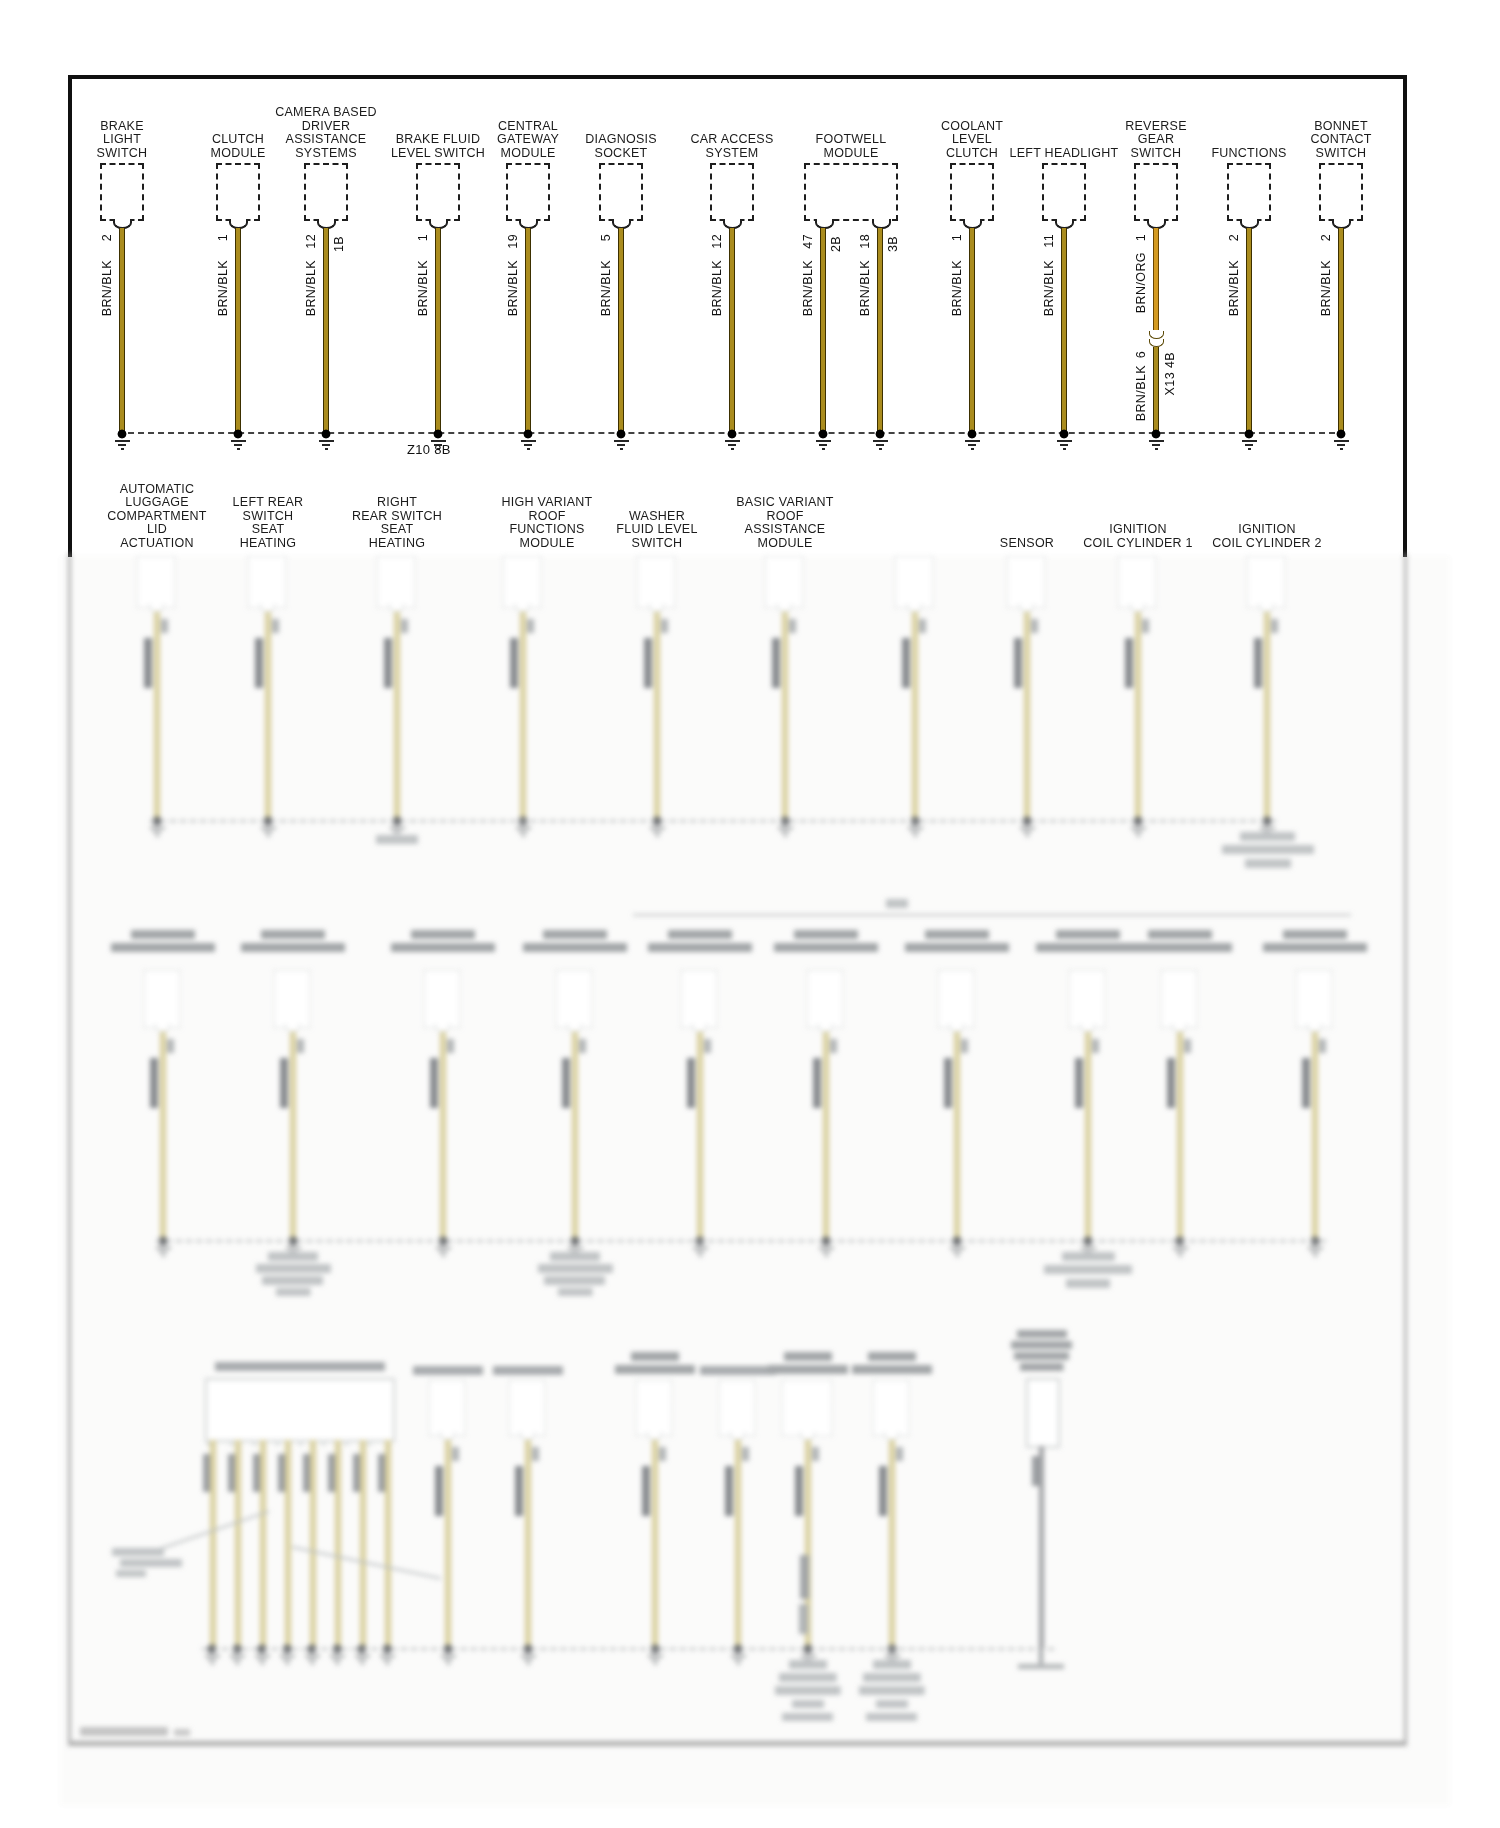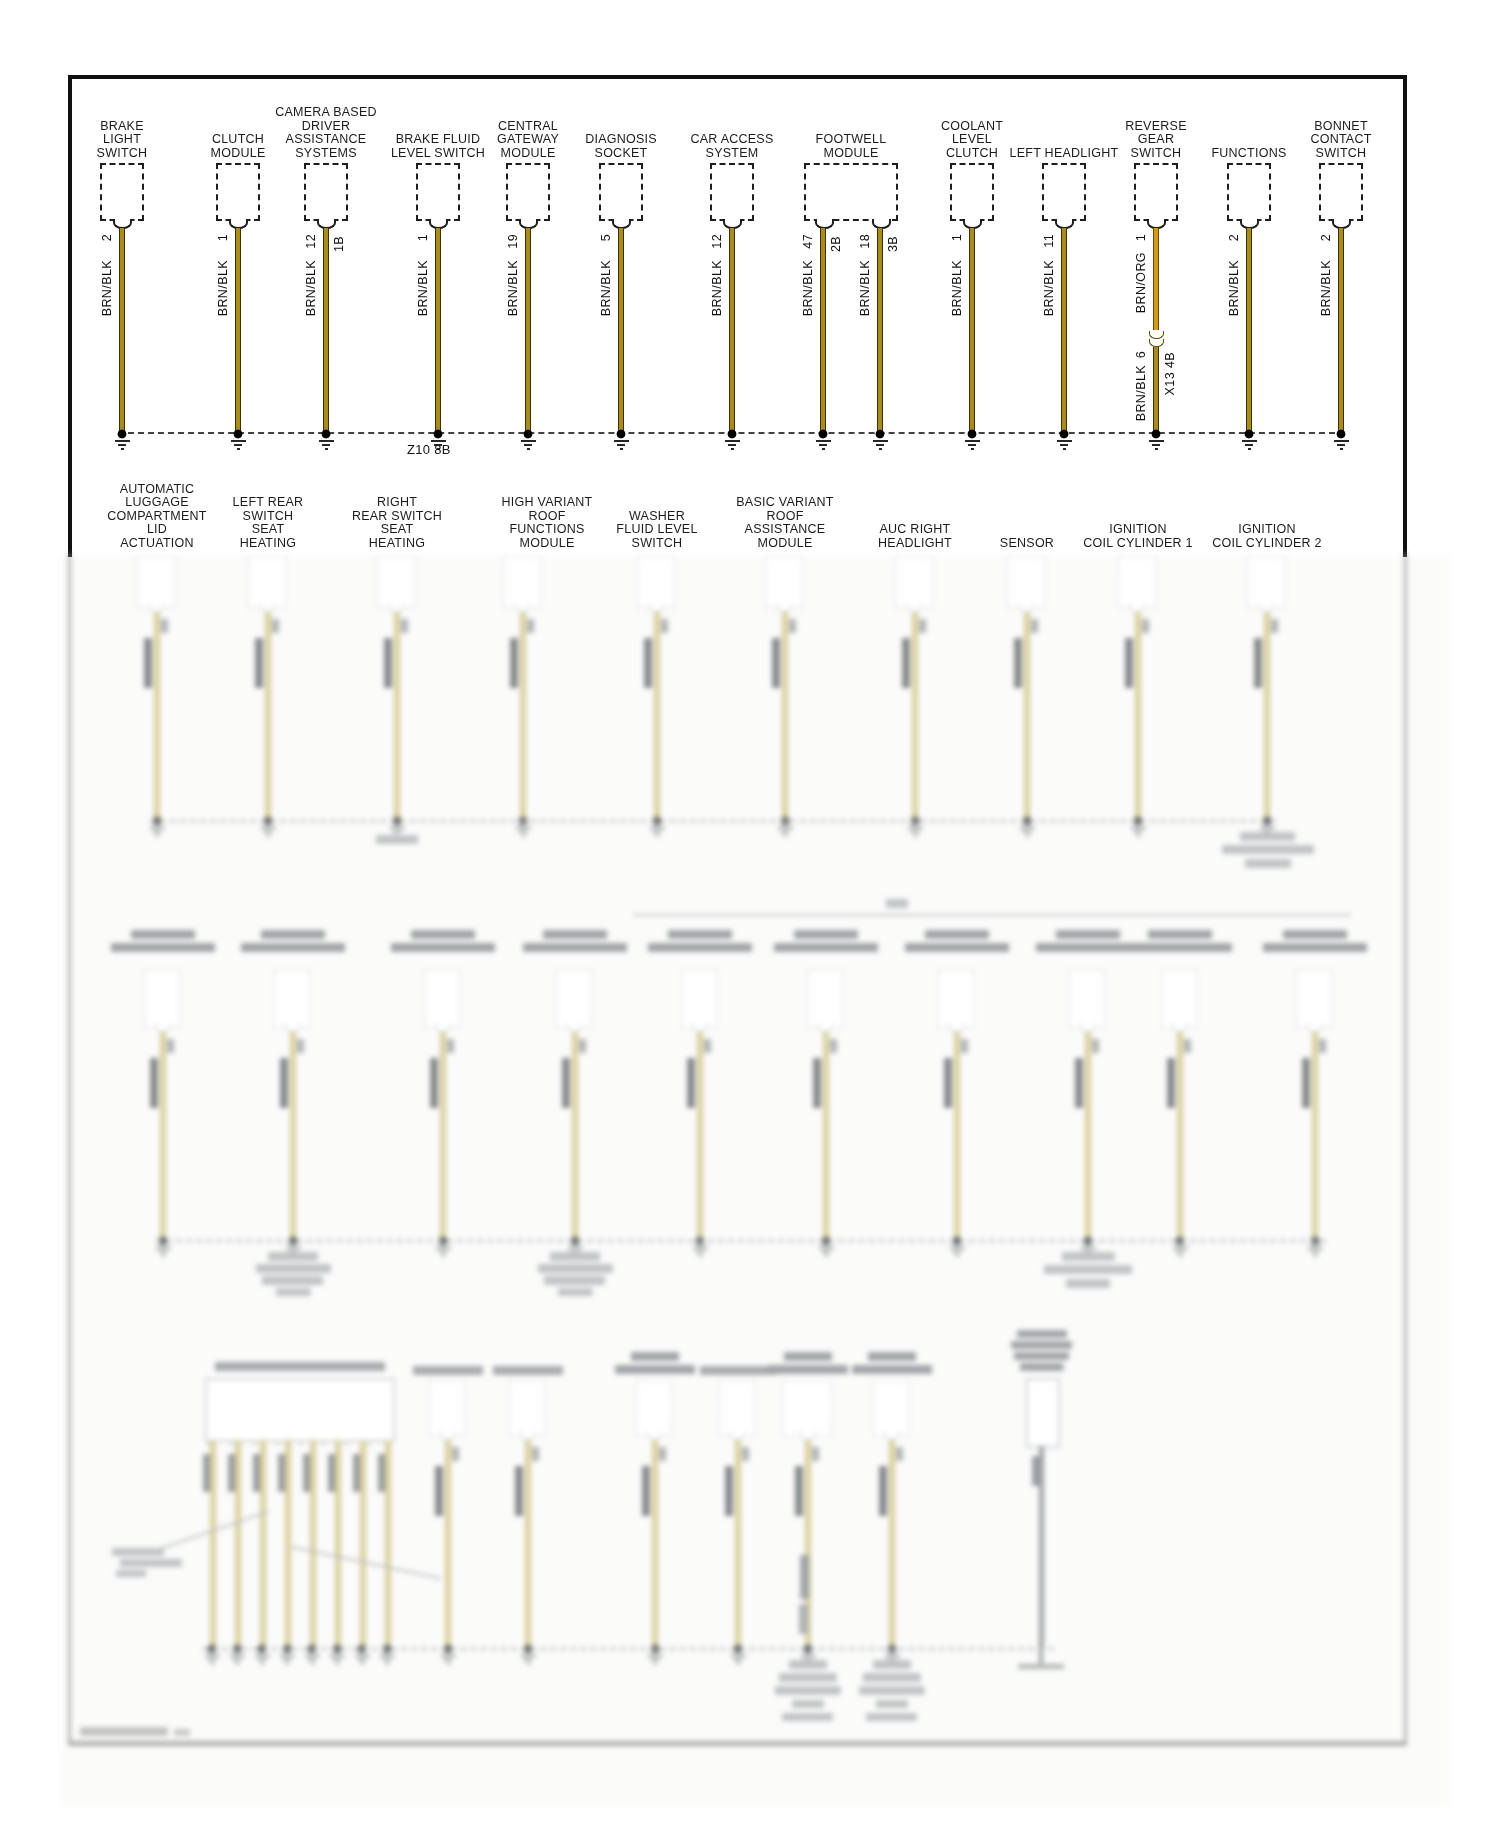--- a/index.html
+++ b/index.html
@@ -284,22 +284,20 @@
 ROOF
 FUNCTIONS
 MODULE</div>
     <div class="r2" style="left:582px">WASHER
 FLUID LEVEL
 SWITCH</div>
     <div class="r2" style="left:710px">BASIC VARIANT
 ROOF
 ASSISTANCE
 MODULE</div>
-    <div class="r2" style="left:840px">AUC RIGHT
-HEADLIGHT</div>
     <div class="r2" style="left:952px">SENSOR</div>
     <div class="r2" style="left:1063px">IGNITION
 COIL CYLINDER 1</div>
     <div class="r2" style="left:1192px">IGNITION
 COIL CYLINDER 2</div>
   </div>
 
   <div id="blur">
     <div class="abs" style="left:60px;top:556px;width:1390px;height:1250px;background:rgba(118,122,112,.04)"></div>
 

